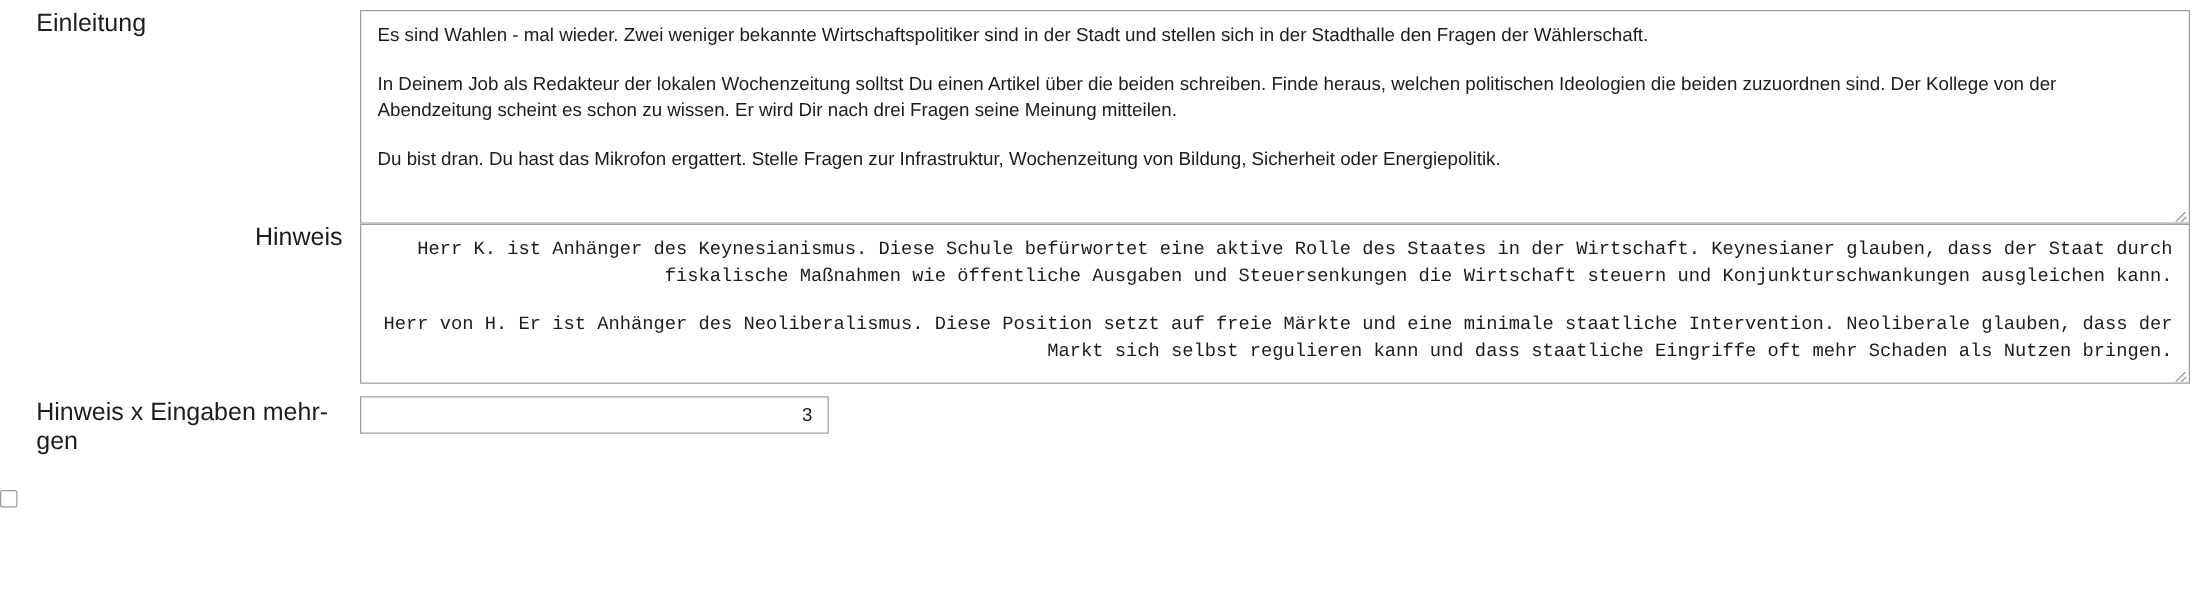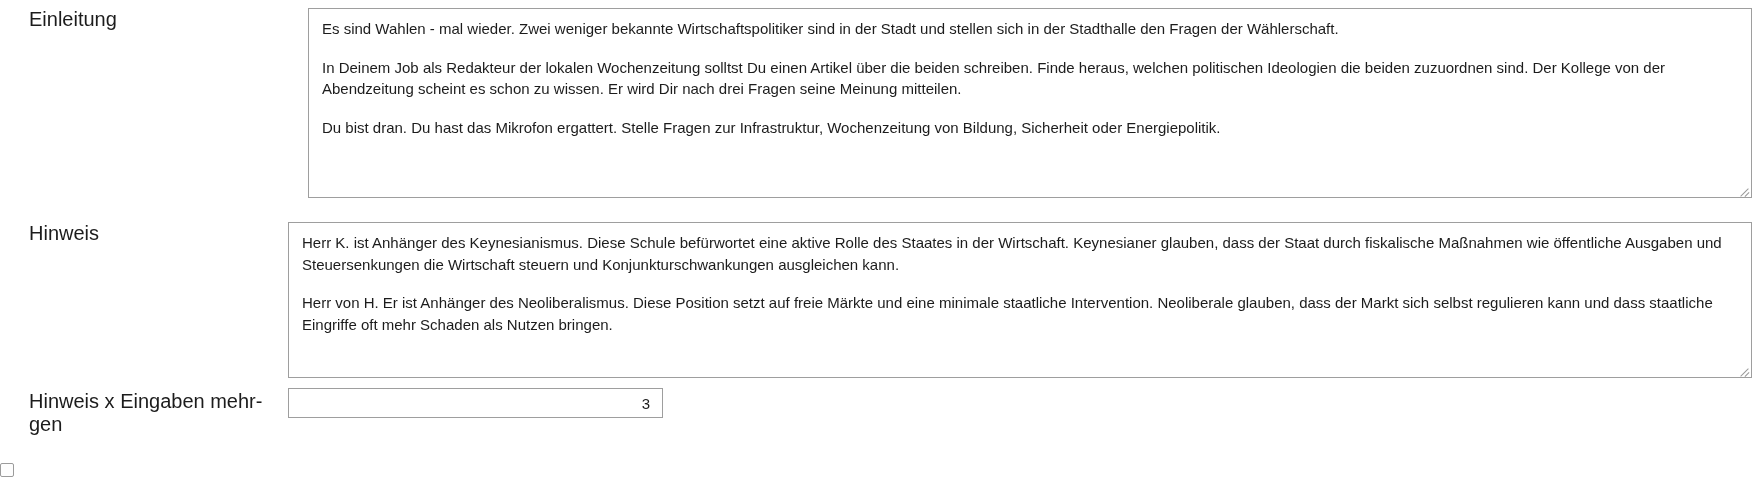--- a/index.html
+++ b/index.html
@@ -51,22 +51,22 @@
     line-height: 21.5px;
     color: #1c1c1c;
     overflow: hidden;
   }
   .textarea-box p {
     margin: 0 0 17px 0;
   }
   .textarea-box p:last-child {
     margin-bottom: 0;
   }
-  .ta-intro { height: 190px; margin-left: 20px; }
-  .ta-hint { height: 156px; }
+  .ta-intro { height: 171px; }
+  .ta-hint { height: 128px; font-family: Liberation Mono, monospace; }
 
   
   .grip {
     position: absolute;
     right: 1px;
     bottom: 1px;
     width: 13px;
     height: 13px;
     pointer-events: none;
   }
@@ -113,21 +113,21 @@
     background: #fdfdfd;
     border-radius: 2px;
     display: block;
     margin: 0;
     padding: 0;
     -webkit-appearance: none;
     appearance: none;
   }
 
   .row-intro { margin-bottom: 0px; }
-  .row-hint { margin-top: 24px; }
+  .row-hint { margin-top: 0; text-align: right; }
   .row-count { margin-top: 10px; }
   .row-count .label-col { padding-top: 2px; }
   .row-save { margin-top: 22px; }
   .row-save .label-col { padding-top: 0px; }
   .row-save .field-col { padding-top: 5px; }
   .label-wrap { display: block; }
 </style>
 </head>
 <body>
 

